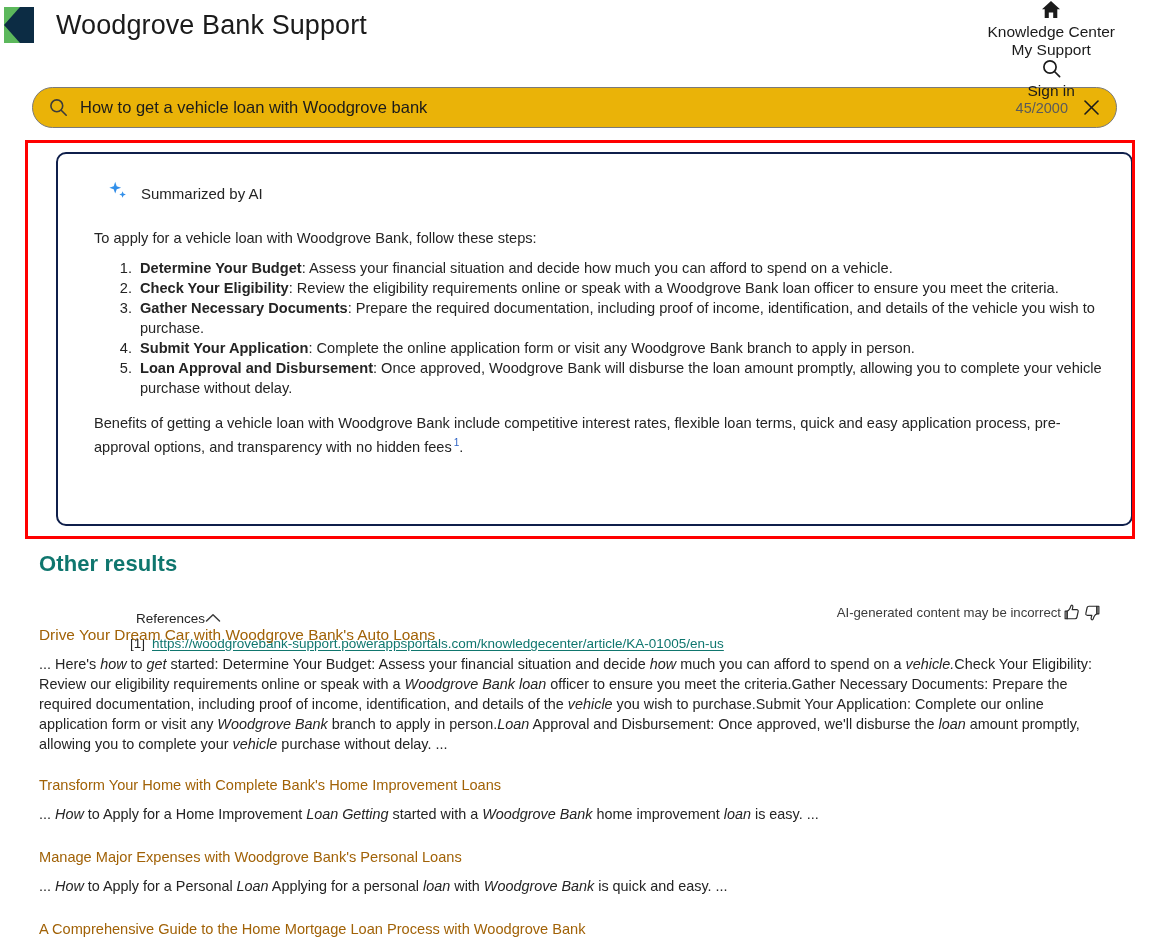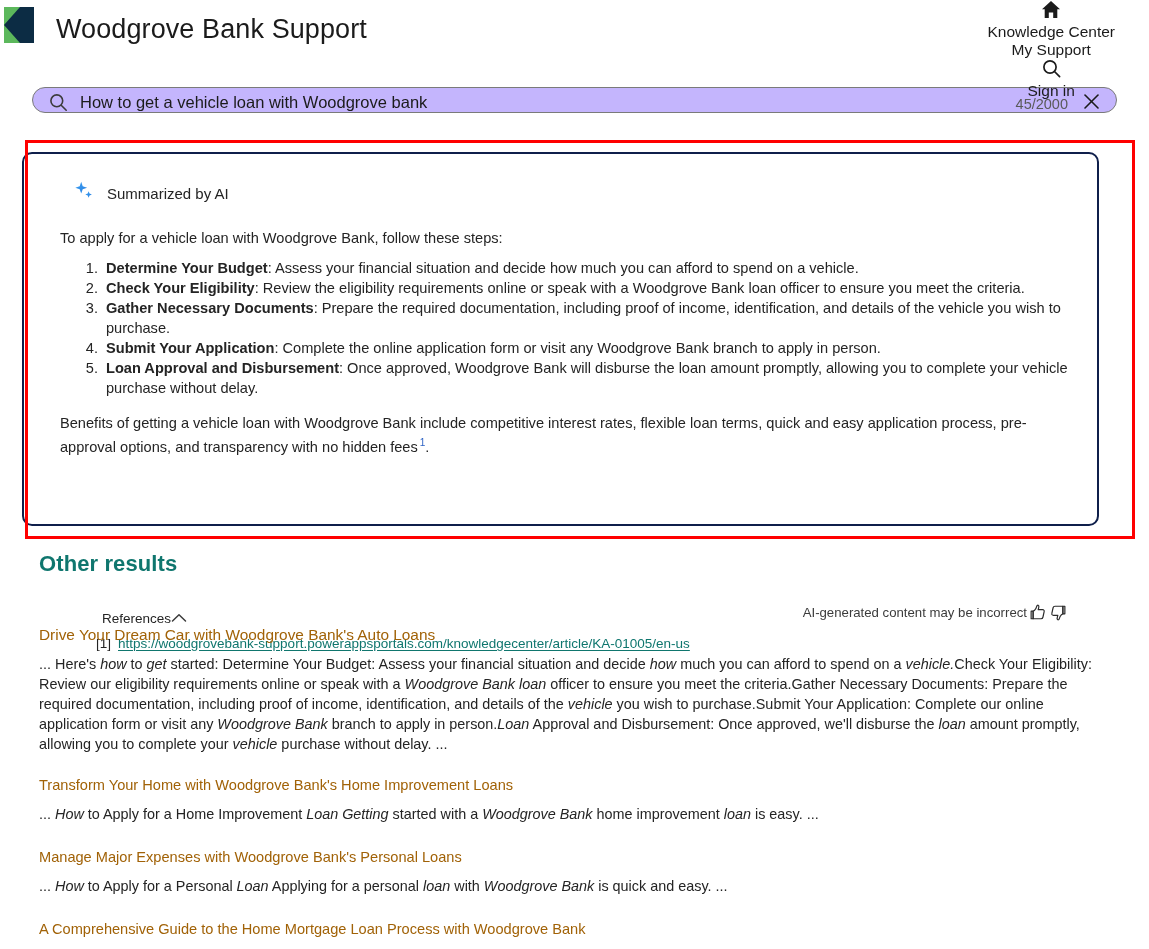--- a/index.html
+++ b/index.html
@@ -17,21 +17,21 @@
   
   .site-header {
     height: 50px;
     display: flex;
     align-items: center;
     padding: 0 0 0 0;
     position: relative;
   }
   .brand {
     display: flex;
-    align-items: flex-end;
+    align-items: center;
     gap: 18px;
   }
   .logo-mark {
     width: 38px;
     height: 40px;
     margin-left: 0px;
     position: relative;
     overflow: hidden;
     flex: none;
   }
@@ -69,27 +69,27 @@
     background: #c8c8c8;
   }
   .nav-icon-cell { padding: 0 20px; }
 
   
   .search-wrap {
     margin: 37px 0 0 0;
     padding: 0 32px;
   }
   .search-box {
-    height: 26px;
+    height: 41px;
     border: 1px solid #7a7a7a;
     border-radius: 21px;
     display: flex;
-    align-items: flex-end;
+    align-items: center;
     padding: 0 14px 0 16px;
-    background: #c4b5fd;
+    background: #eab308;
     width: 1085px;
   }
   .search-icon { flex: none; margin-right: 12px; display: flex; }
   .search-value {
     flex: 1;
     font-size: 16.5px;
     color: #1b1b1b;
     border: none;
     outline: none;
     background: transparent;
@@ -117,21 +117,21 @@
     width: 1110px;
     height: 399px;
     border: 3px solid #ff0000;
     pointer-events: none;
     z-index: 5;
   }
 
   
   .ai-card {
     position: absolute;
-    left: 22px;
+    left: 56px;
     top: 152px;
     width: 1077px;
     height: 374px;
     border: 2px solid #0f1f4b;
     border-radius: 10px;
     background: #ffffff;
     padding: 22px 26px 0 26px;
   }
   .ai-head {
     display: flex;
@@ -379,21 +379,21 @@
 
 <div class="other-results">
   <h2 class="other-title">Other results</h2>
 
   <div class="result-item first">
     <a class="result-link big">Drive Your Dream Car with Woodgrove Bank's Auto Loans</a>
     <p class="result-snippet">... Here's <i>how</i> to <i>get</i> started: Determine Your Budget: Assess your financial situation and decide <i>how</i> much you can afford to spend on a <i>vehicle.</i>Check Your Eligibility: Review our eligibility requirements online or speak with a <i>Woodgrove Bank loan</i> officer to ensure you meet the criteria.Gather Necessary Documents: Prepare the required documentation, including proof of income, identification, and details of the <i>vehicle</i> you wish to purchase.Submit Your Application: Complete our online application form or visit any <i>Woodgrove Bank</i> branch to apply in person.<i>Loan</i> Approval and Disbursement: Once approved, we'll disburse the <i>loan</i> amount promptly, allowing you to complete your <i>vehicle</i> purchase without delay. ...</p>
   </div>
 
   <div class="result-item">
-    <a class="result-link">Transform Your Home with Woodgrove Bank's Home Improvement Loans</a>
+    <a class="result-link">Transform Your Home with Complete Bank's Home Improvement Loans</a>
     <p class="result-snippet">... <i>How</i> to Apply for a Home Improvement <i>Loan Getting</i> started with a <i>Woodgrove Bank</i> home improvement <i>loan</i> is easy. ...</p>
   </div>
 
   <div class="result-item">
     <a class="result-link">Manage Major Expenses with Woodgrove Bank's Personal Loans</a>
     <p class="result-snippet">... <i>How</i> to Apply for a Personal <i>Loan</i> Applying for a personal <i>loan</i> with <i>Woodgrove Bank</i> is quick and easy. ...</p>
   </div>
 
   <div class="result-item">
     <a class="result-link">A Comprehensive Guide to the Home Mortgage Loan Process with Woodgrove Bank</a>

